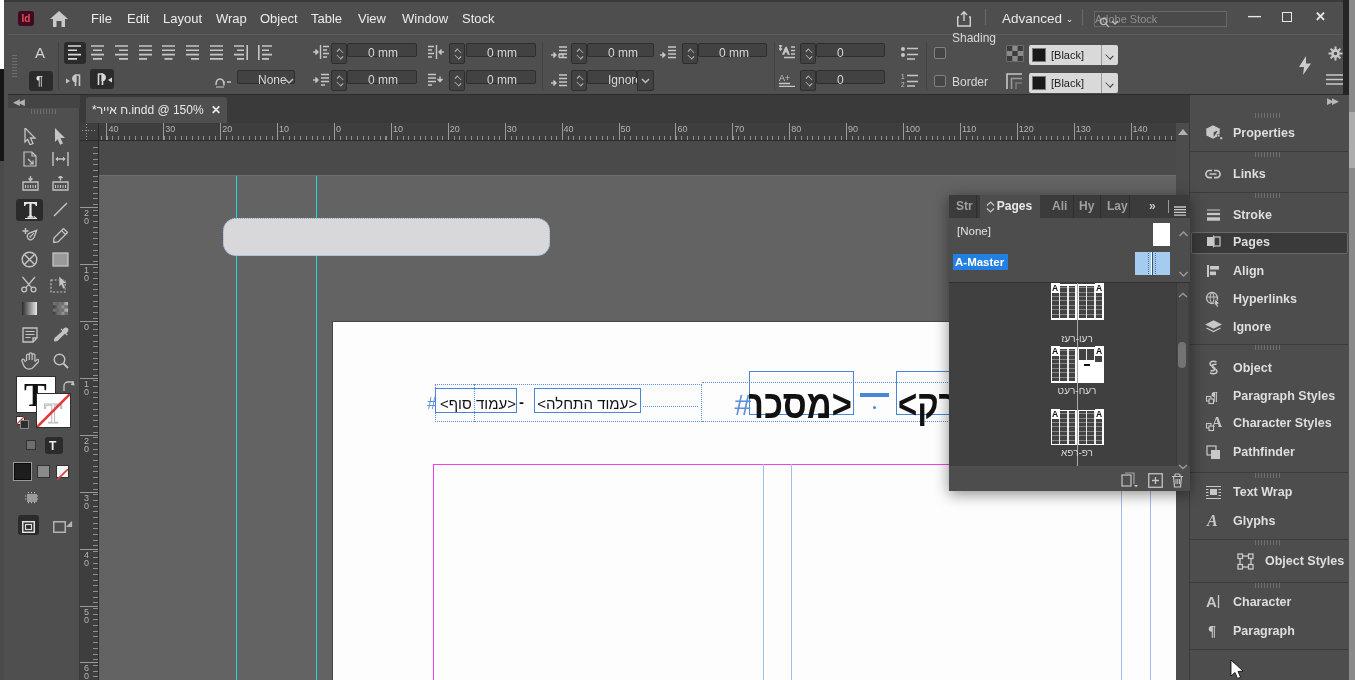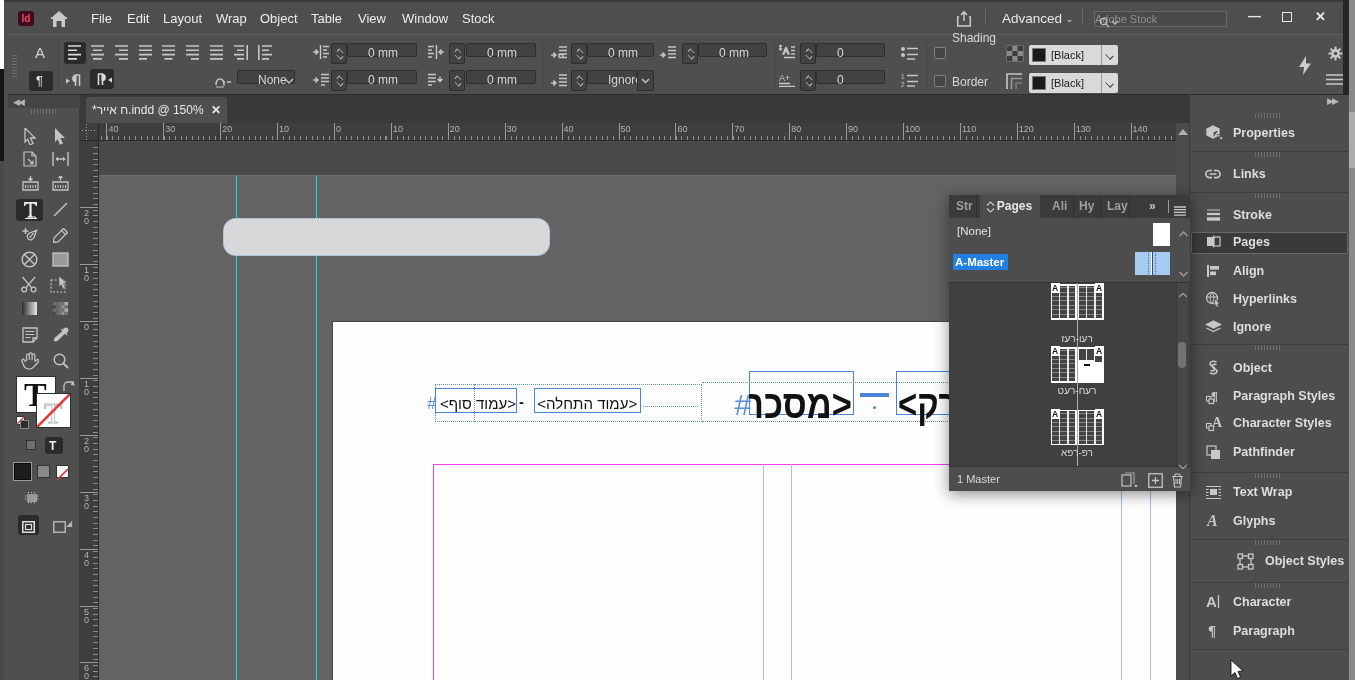--- a/index.html
+++ b/index.html
@@ -788,21 +788,20 @@
 <div class="abs" id="rightedge-top"></div>
 <div class="abs" id="rightedge"></div>
 <div class="abs" id="rightedge-l"></div>
 
 <div class="abs" id="ppanel">
   <div id="ptabs"></div>
   <div id="ptab-act"><svg width="9" height="12" style="position:absolute;left:6px;top:6px">
           <path d="M1 4.5 L4.5 1 L8 4.5 M1 7.5 L4.5 11 L8 7.5" fill="none" stroke="#c8c8c8" stroke-width="1.2"></path>
         </svg><span style="margin-left:9px">Pages</span></div>
   <div id="pgarea"></div>
-  <div id="pbottom"><span style="margin-left:8px">1 Master</span></div>
   <div class="ptab" style="left:7px">Str</div>
 <div class="abs" style="left:27px;top:0;width:1px;height:23px;background:#2e2e2e"></div>
 <div class="ptab" style="left:103px">Ali</div>
 <div class="abs" style="left:124px;top:0;width:1px;height:23px;background:#2e2e2e"></div>
 <div class="ptab" style="left:130px">Hy</div>
 <div class="abs" style="left:151px;top:0;width:1px;height:23px;background:#2e2e2e"></div>
 <div class="ptab" style="left:158px">Lay</div>
 <div class="abs" style="left:180px;top:0;width:1px;height:23px;background:#2e2e2e"></div>
 <div class="ptab" style="left:200px;letter-spacing:-1px;color:#c8c8c8">»</div>
 <div class="abs" style="left:219px;top:5px;width:1px;height:13px;background:#9a9a9a"></div>

